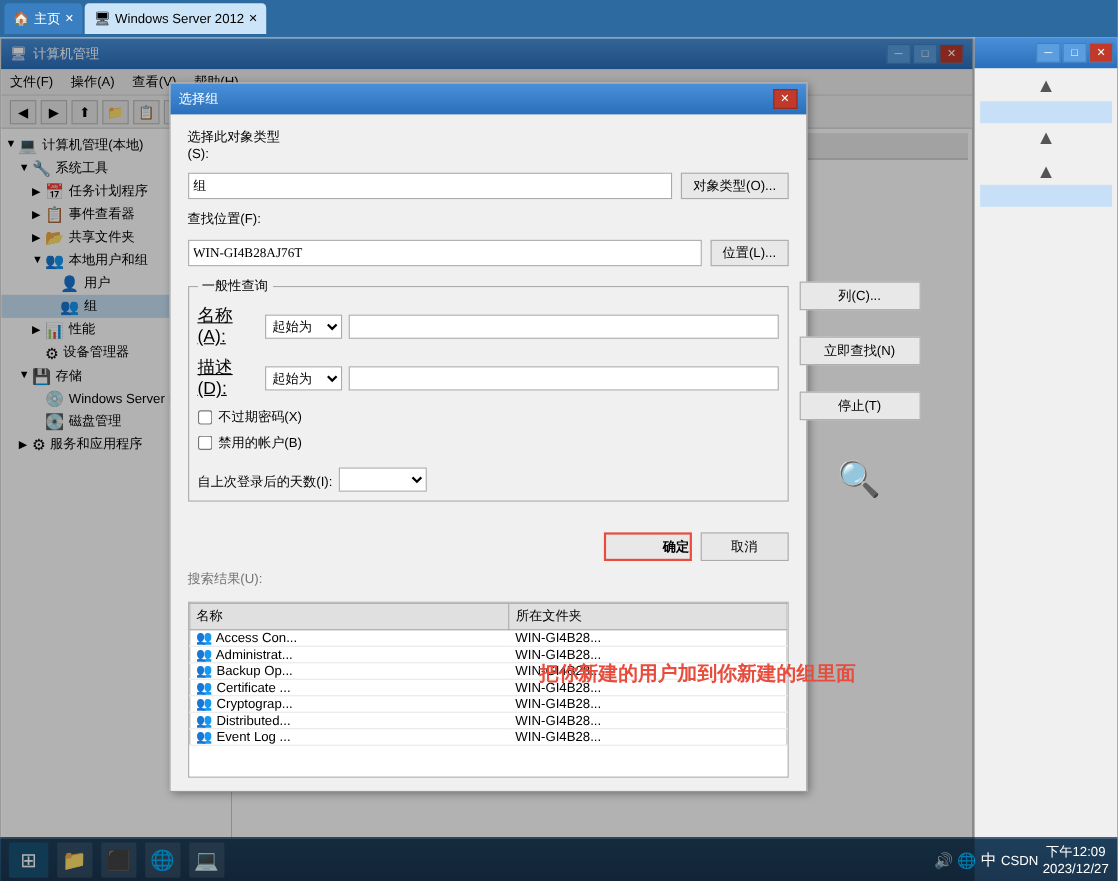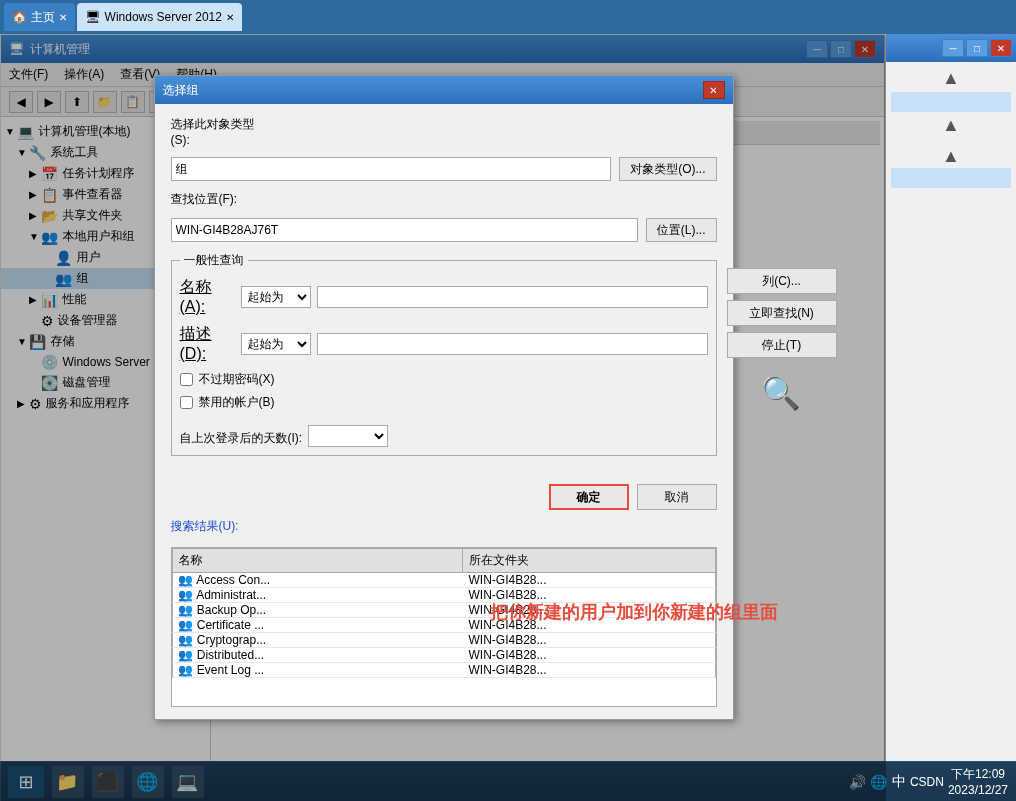--- a/index.html
+++ b/index.html
@@ -230,21 +230,21 @@
 
     .dialog-footer {
       padding: 8px 16px 12px;
       display: flex;
       flex-direction: column;
       gap: 8px;
     }
 
     .search-results-label {
       font-size: 12px;
-      color: #1d4ed8;
+      color: #737373;
       margin-bottom: 4px;
     }
 
     .results-table {
       width: 100%;
       border: 1px solid #aaa;
       background: white;
       border-collapse: collapse;
     }
     .results-table th {
@@ -261,21 +261,21 @@
       font-size: 12px;
     }
 
     .ok-cancel-row {
       display: flex;
       gap: 8px;
       justify-content: flex-end;
       margin-top: 8px;
     }
     .ok-btn {
-      width: 80px; height: 26px; background: #e8e8e8; border: 2px solid #e74c3c; font-size: 12px; cursor: pointer; font-weight: bold;
+      width: 80px; height: 26px; background: #e8e8e8; border: 2px solid #e74c3c; font-size: 12px; cursor: pointer; font-weight: bold; text-align: right;
     }
     .cancel-btn {
       width: 80px; height: 26px; background: #e8e8e8; border: 1px solid #aaa; font-size: 12px; cursor: pointer;
     }
 
     .annotation-text {
       position: absolute;
       color: #e74c3c;
       font-size: 18px;
       font-weight: bold;
@@ -523,21 +523,21 @@
         </div>
         <div class="field-row">
           <input class="field-input" value="组" readonly="" style="flex: 1 1 0%;">
           <button class="field-btn">对象类型(O)...</button>
         </div>
 
         <div class="field-row" style="margin-top:4px">
           <div class="field-label">查找位置(F):</div>
         </div>
         <div class="field-row">
-          <input class="field-input" value="WIN-GI4B28AJ76T" readonly="" style="flex: 1 1 0%;">
+          <input class="field-input" value="WIN-GI4B28AJ76T" readonly="" style="flex: 1 1 0%; font-family: Liberation Serif, serif;">
           <button class="field-btn">位置(L)...</button>
         </div>
 
         <div style="position:relative; margin-top:8px">
           <fieldset style="border:1px solid #aaa; padding:8px 8px 8px 8px">
             <legend style="font-size:12px; padding:0 4px">一般性查询</legend>
 
             <div class="query-row">
               <span class="query-label">名称(A):</span>
               <select class="query-select">
@@ -566,21 +566,21 @@
             </div>
 
             <div class="days-row">
               <span>自上次登录后的天数(I):</span>
               <select class="days-select">
                 <option></option>
               </select>
             </div>
           </fieldset>
 
-          <div style="position:absolute; right:-120px; top:16px; display:flex; flex-direction:column; gap:6px; width:110px">
+          <div style="position:absolute; right:-120px; top:4px; display:flex; flex-direction:column; gap:24px; width:110px">
             <button class="section-btn">列(C)...</button>
             <button class="section-btn" style="background:#e8e8e8; border:1px solid #aaa">立即查找(N)</button>
             <button class="section-btn">停止(T)</button>
             <div style="display:flex; align-items:center; justify-content:center; margin-top:10px">
               <span style="font-size:32px">🔍</span>
             </div>
           </div>
         </div>
       </div>
 

